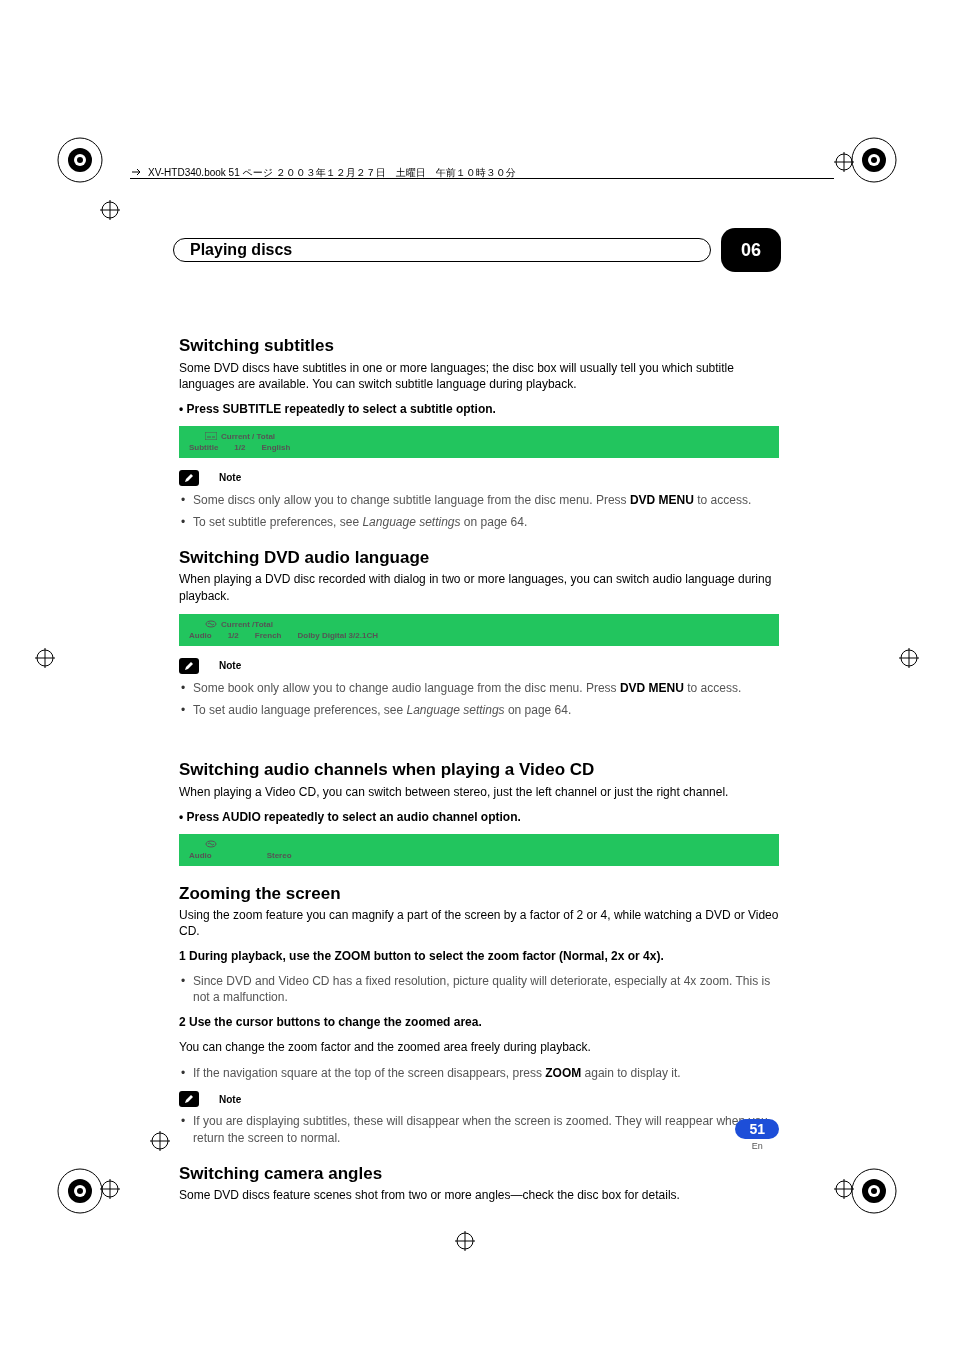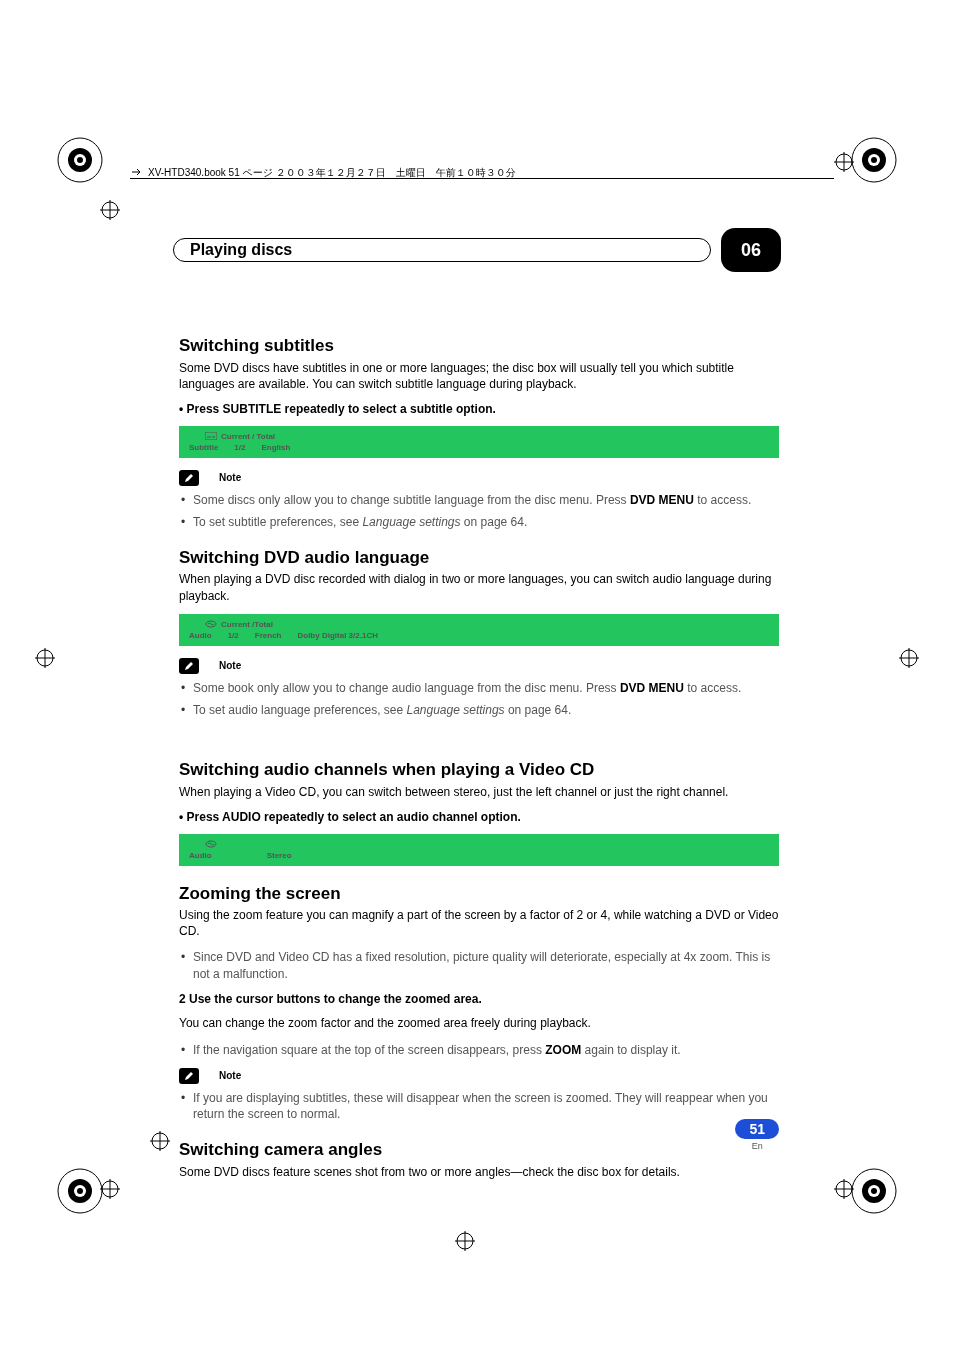--- a/index.html
+++ b/index.html
@@ -220,20 +220,21 @@
         <div class="row2">
             <span>Audio</span>
             <span style="margin-left:39px">Stereo</span>
           </div>
       </div>
     </div>
 
     <div class="sect">
       <h2>Zooming the screen</h2>
       <p class="body">Using the zoom feature you can magnify a part of the screen by a factor of 2 or 4, while watching a DVD or Video CD.</p>
+      <p class="step"><span class="num">1</span><span>    During playback, use the ZOOM button to select the zoom factor (Normal, 2x or 4x).</span></p>
       <ul>
           <li>Since DVD and Video CD has a fixed resolution, picture quality will deteriorate, especially at 4x zoom. This is not a malfunction.</li>
         </ul>
       <p class="step"><span class="num">2</span><span>    Use the cursor buttons to change the zoomed area.</span></p>
       <p class="body">You can change the zoom factor and the zoomed area freely during playback.</p>
       <ul>
           <li><span>If the navigation square at the top of the screen disappears, press </span><b>ZOOM</b><span> again to display it.</span></li>
         </ul>
       <div class="note-hdr">
         <span class="note-badge">

